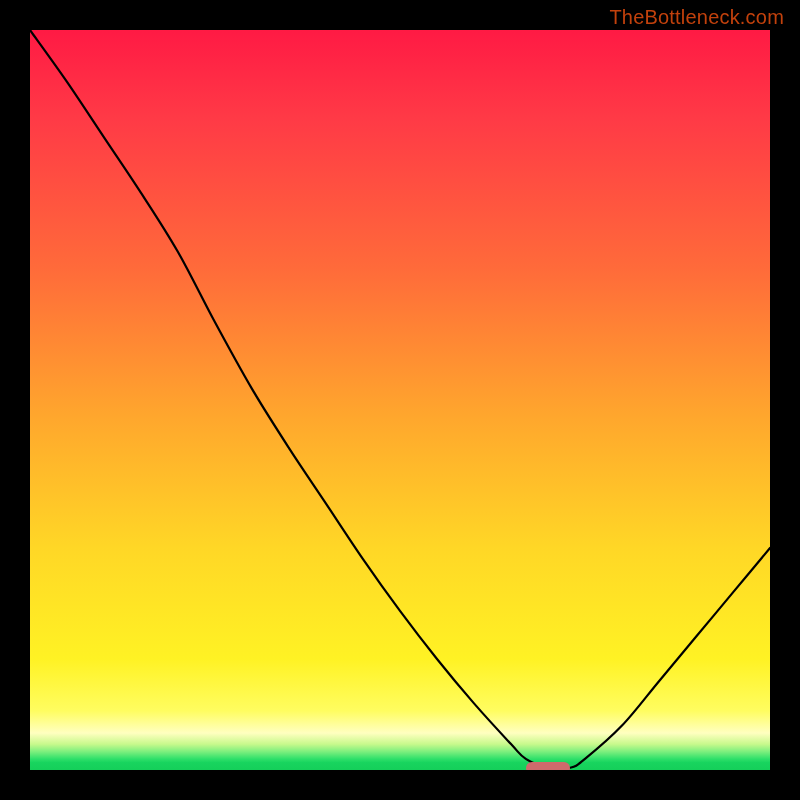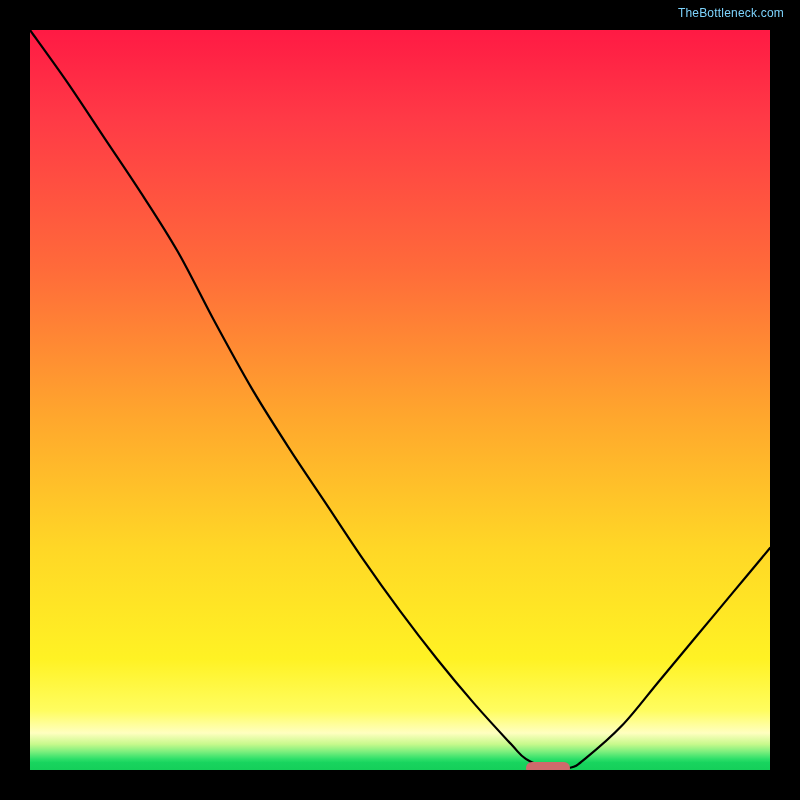--- a/index.html
+++ b/index.html
@@ -51,22 +51,22 @@
     left: 0; top: 0;
     width: 740px;
     height: 740px;
     overflow: visible;
   }
   .watermark {
     position: absolute;
     right: 16px;
     top: 6px;
     font-family: Arial, Helvetica, sans-serif;
-    font-size: 12px;
-    color: #7dd3fc;
+    font-size: 20px;
+    color: #c2410c;
     letter-spacing: 0.2px;
     user-select: none;
   }
   .optimum-marker {
     position: absolute;
     width: 48px;
     height: 12px;
     background: #ce6a6c;
     border-radius: 6px;
   }

